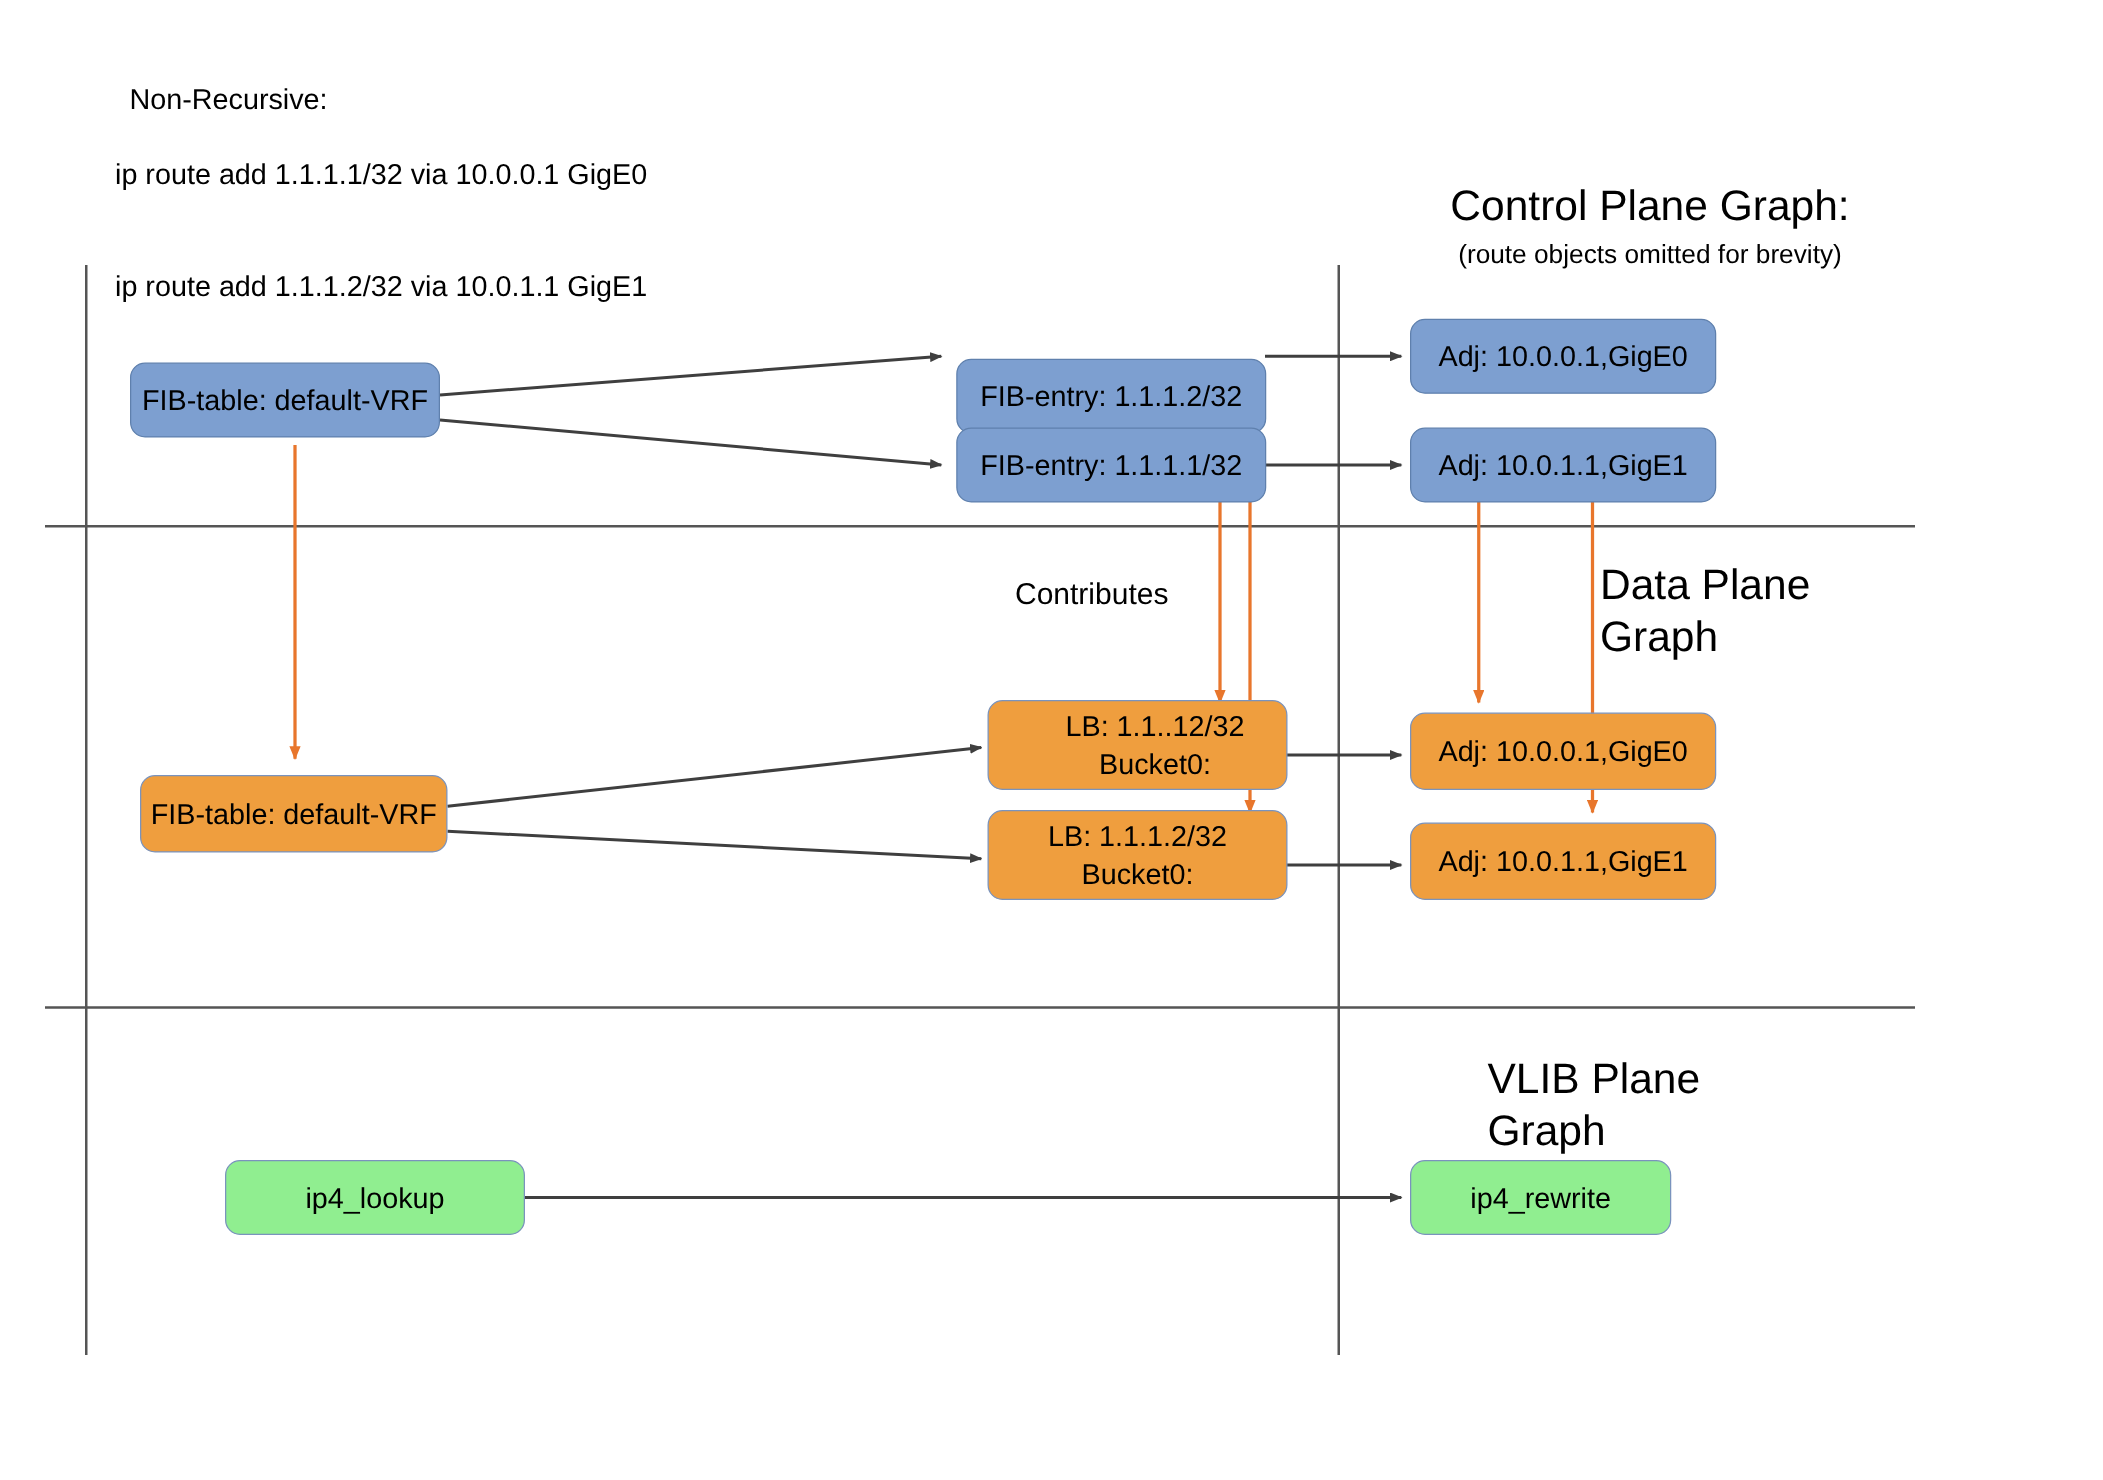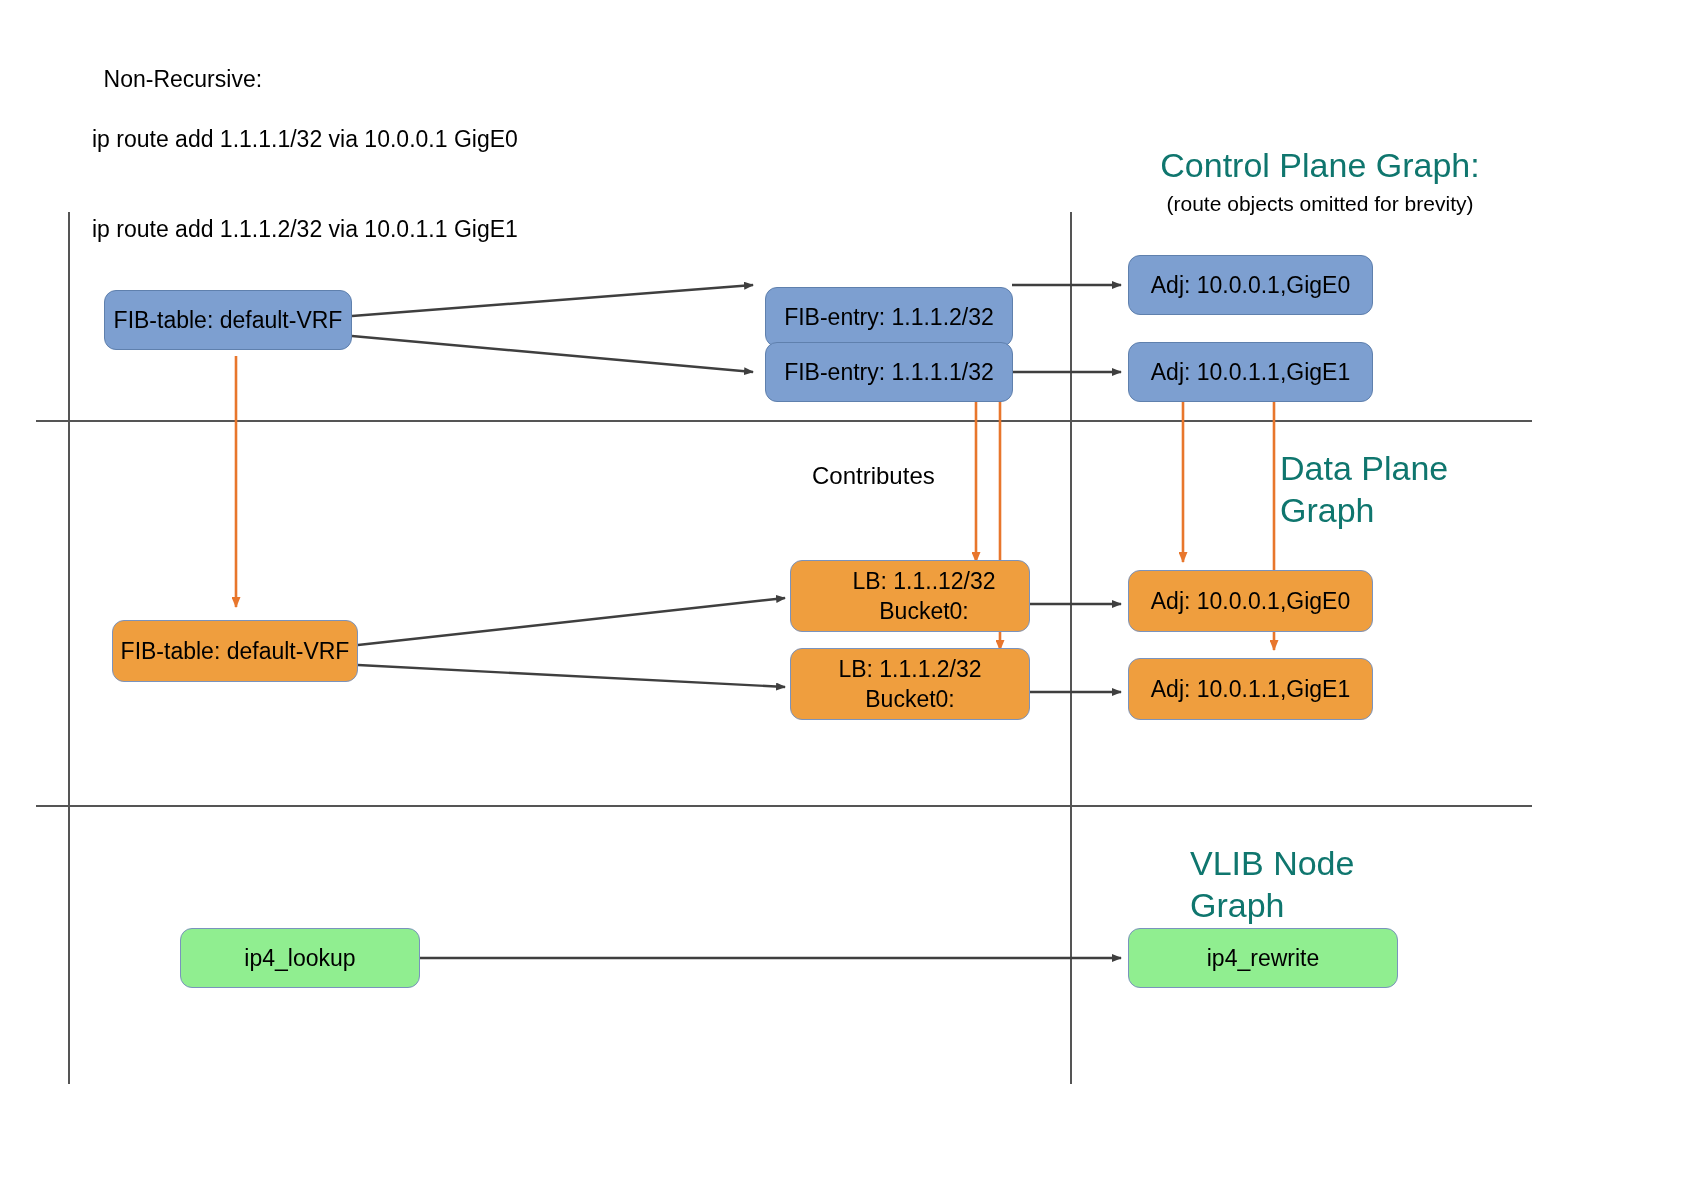--- a/index.html
+++ b/index.html
@@ -34,21 +34,21 @@
     font-size: 23px;
     color: #000000;
     line-height: 30px;
     white-space: pre;
   }
   .code-block .indent { padding-left: 14px; display: block; }
 
   .title-big {
     position: absolute;
     font-size: 34px;
-    color: #0f766e;
+    color: #000000;
     line-height: 40px;
     text-align: center;
   }
   .title-sub {
     position: absolute;
     font-size: 21px;
     color: #000000;
     text-align: center;
   }
   .plain-label {
@@ -96,21 +96,21 @@
     <span class="indent">ip route add 1.1.1.1/32 via 10.0.0.1 GigE0</span>
     <span class="indent">ip route add 1.1.1.2/32 via 10.0.1.1 GigE1</span>
   </div>
 
   <div class="title-big" style="left:1110px; top:145px; width:420px;">Control Plane Graph:</div>
   <div class="title-sub" style="left:1110px; top:192px; width:420px;">(route objects omitted for brevity)</div>
 
   <div class="title-big" style="left:1280px; top:448px; width:300px; text-align:left;">Data Plane</div>
   <div class="title-big" style="left:1280px; top:490px; width:300px; text-align:left;">Graph</div>
 
-  <div class="title-big" style="left:1190px; top:843px; width:320px; text-align:left;">VLIB Node</div>
+  <div class="title-big" style="left:1190px; top:843px; width:320px; text-align:left;">VLIB Plane</div>
   <div class="title-big" style="left:1190px; top:885px; width:320px; text-align:left;">Graph</div>
 
   <div class="plain-label" style="left:812px; top:462px;">Contributes</div>
 
   <div class="vline" style="left:68px;  top:212px; height:872px;"></div>
   <div class="vline" style="left:1070px;top:212px; height:872px;"></div>
   <div class="hline" style="left:36px;  top:420px; width:1496px;"></div>
   <div class="hline" style="left:36px;  top:805px; width:1496px;"></div>
 
   <svg class="wires" viewBox="0 0 1682 1184" xmlns="http://www.w3.org/2000/svg">
@@ -189,17 +189,17 @@
   </div>
 
   <div class="node orange" style="left:1128px; top:658px; width:245px; height:62px;">
     <span>Adj: 10.0.1.1,GigE1</span>
   </div>
 
   <div class="node green" style="left:180px; top:928px; width:240px; height:60px;">
     <span>ip4_lookup</span>
   </div>
 
-  <div class="node green" style="left:1128px; top:928px; width:270px; height:60px;text-align:center;">
+  <div class="node green" style="left:1128px; top:928px; width:209px; height:60px;text-align:center;">
     <span>ip4_rewrite</span>
   </div>
 
 </div>
 
 </body></html>

